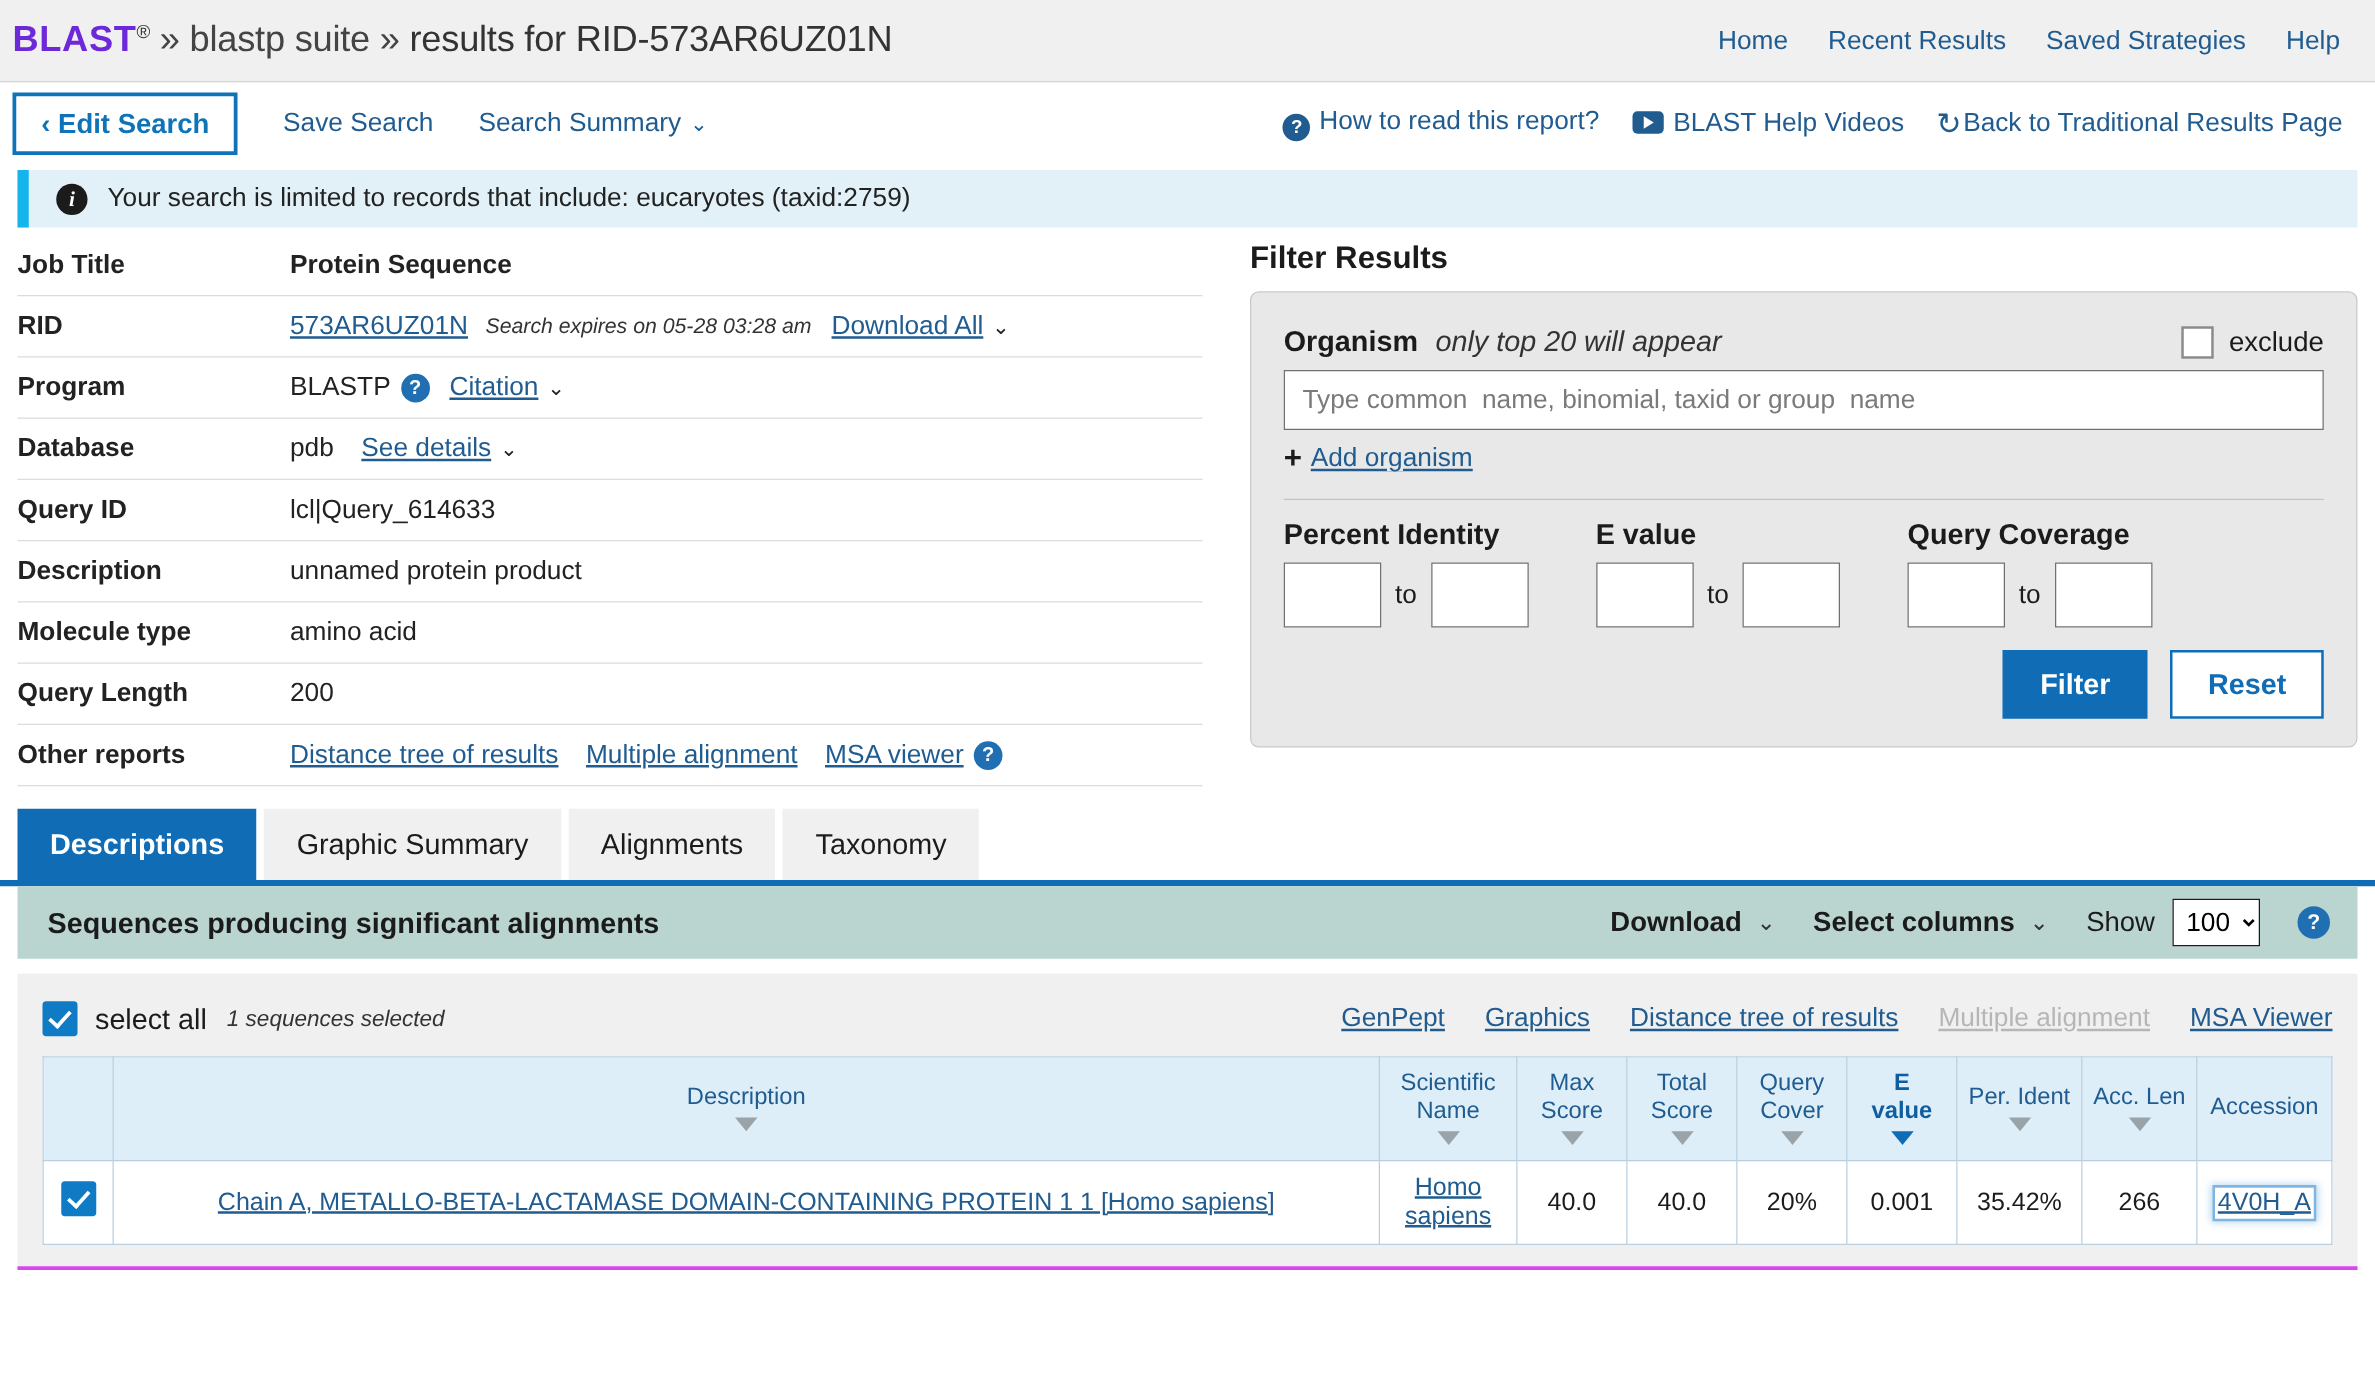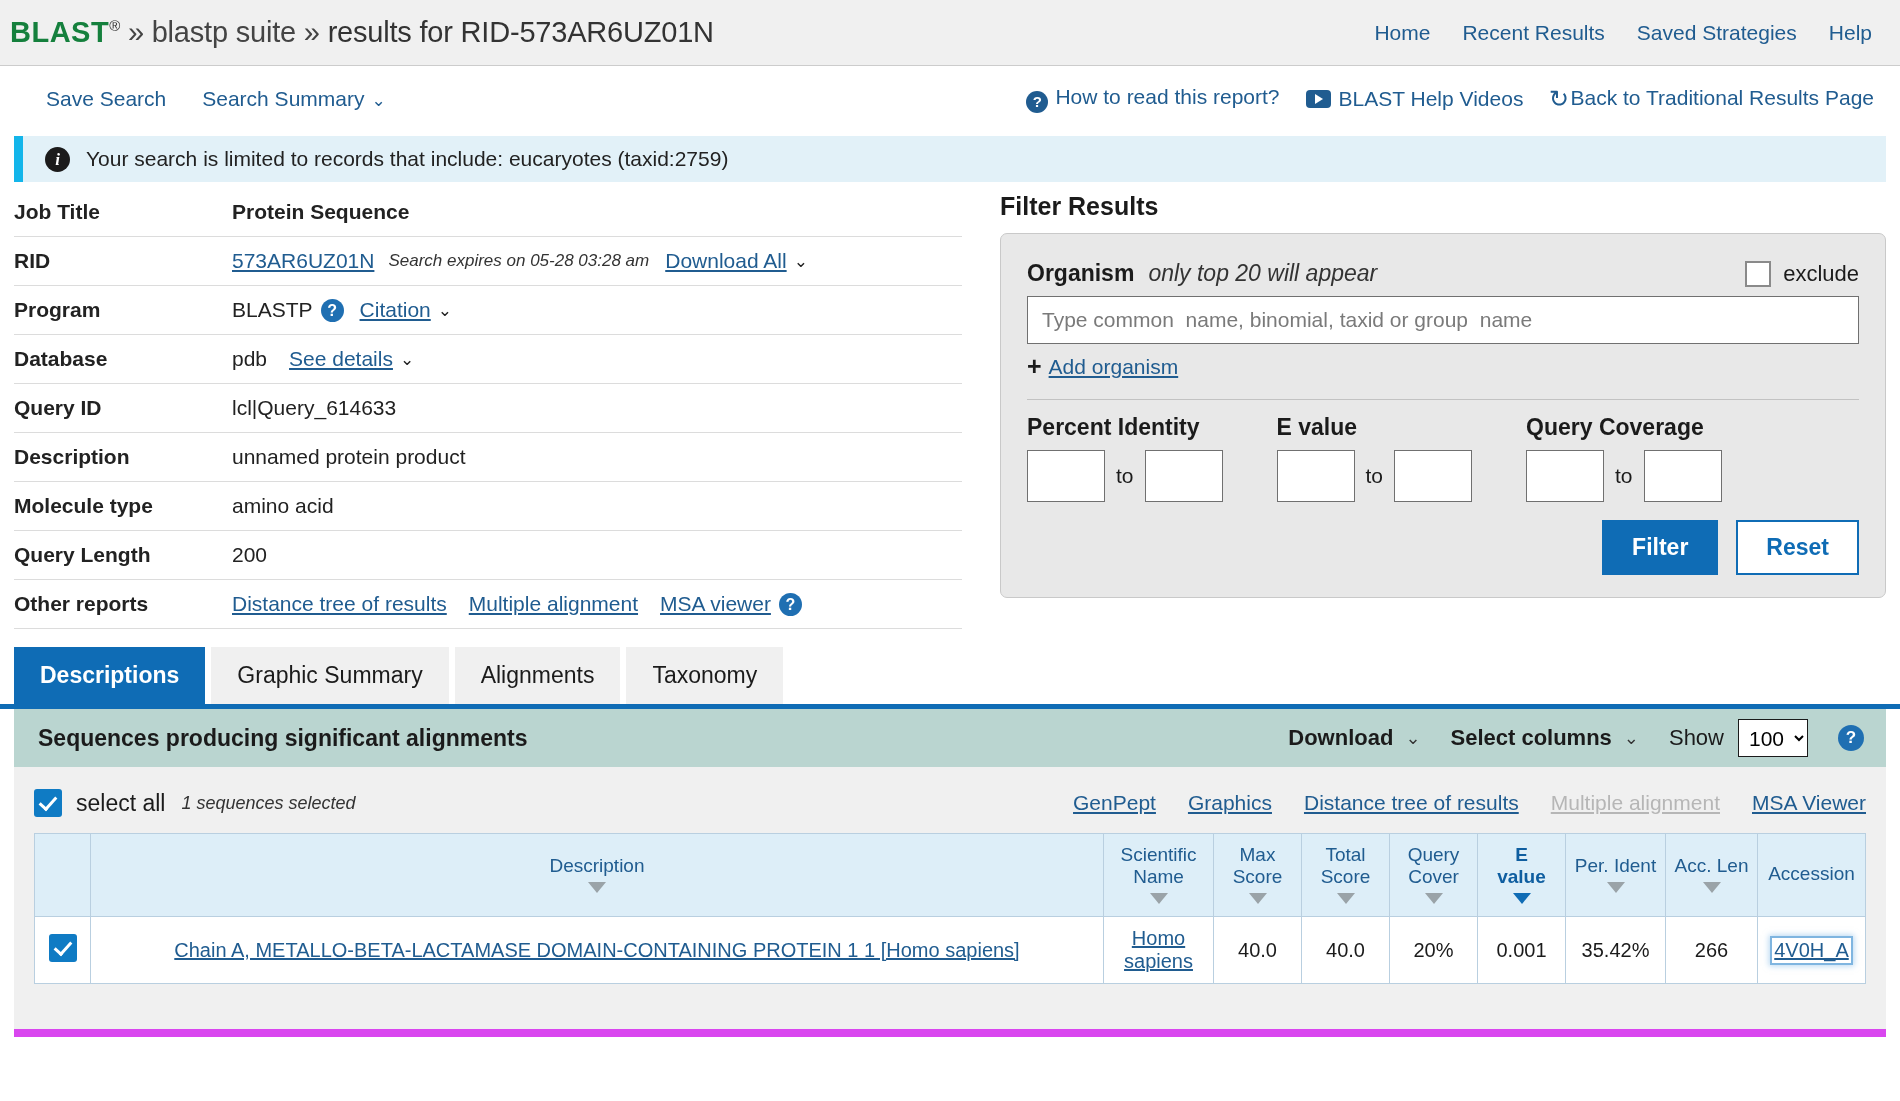--- a/index.html
+++ b/index.html
@@ -25,21 +25,21 @@
     align-items: center;
     padding: 0 28px 0 10px;
     justify-content: space-between;
   }
   .brand {
     font-size: 29px;
     color: #333333;
     white-space: nowrap;
     letter-spacing: -0.2px;
   }
-  .brand .blast { font-weight: bold; color: #15803d; letter-spacing: 0.5px; }
+  .brand .blast { font-weight: bold; color: #6d28d9; letter-spacing: 0.5px; }
   .brand .reg { font-size: 15px; vertical-align: super; }
   .brand .sep { color: #444; }
   .brand .crumb { color: #333; }
   .topnav { display: flex; align-items: center; gap: 32px; }
   .topnav a {
     color: #205c90; text-decoration: none; font-size: 21px; white-space: nowrap;
   }
 
   
   .actionbar {
@@ -262,23 +262,23 @@
   }
   .help-blue {
     width: 26px; height: 26px; border-radius: 50%;
     background: #1f6fb2; color: #fff;
     font-size: 17px; font-weight: bold;
     text-align: center; line-height: 26px; cursor: pointer;
   }
 
   
   .res-body {
-    margin: 0 14px; background: #f0f0f0;
-    padding: 14px 20px 45px 20px;
-    border-bottom: 8px solid #d946ef;
+    margin: 12px 14px; background: #f0f0f0;
+    padding: 14px 20px 17px 20px;
+    border-bottom: 3px solid #d946ef;
   }
   .selbar { display: flex; align-items: center; height: 44px; }
   .chk-on {
     width: 28px; height: 28px; background: #0f7bc4;
     border-radius: 3px; position: relative; flex: none; cursor: pointer;
   }
   .chk-on::after {
     content: ""; position: absolute;
     left: 9px; top: 4px; width: 7px; height: 14px;
     border: solid #fff; border-width: 0 3.5px 3.5px 0;
@@ -345,20 +345,21 @@
     <div class="topnav">
       <a href="#">Home</a>
       <a href="#">Recent Results</a>
       <a href="#">Saved Strategies</a>
       <a href="#">Help</a>
     </div>
   </div>
 
   <div class="actionbar">
     <div class="left-actions">
+      <button class="edit-search-btn">‹ Edit Search</button>
       <a class="act-link" href="#">Save Search</a>
       <a class="act-link" href="#"><span>Search Summary</span><span class="caret-d">⌄</span></a>
     </div>
     <div class="right-actions">
       <a class="act-link" href="#"><span class="help-circle">?</span><span>How to read this report?</span></a>
       <a class="act-link" href="#"><span class="vid-icon"></span><span>BLAST Help Videos</span></a>
       <a class="act-link" href="#"><span class="undo-icon">↺</span><span>Back to Traditional Results Page</span></a>
     </div>
   </div>
 

